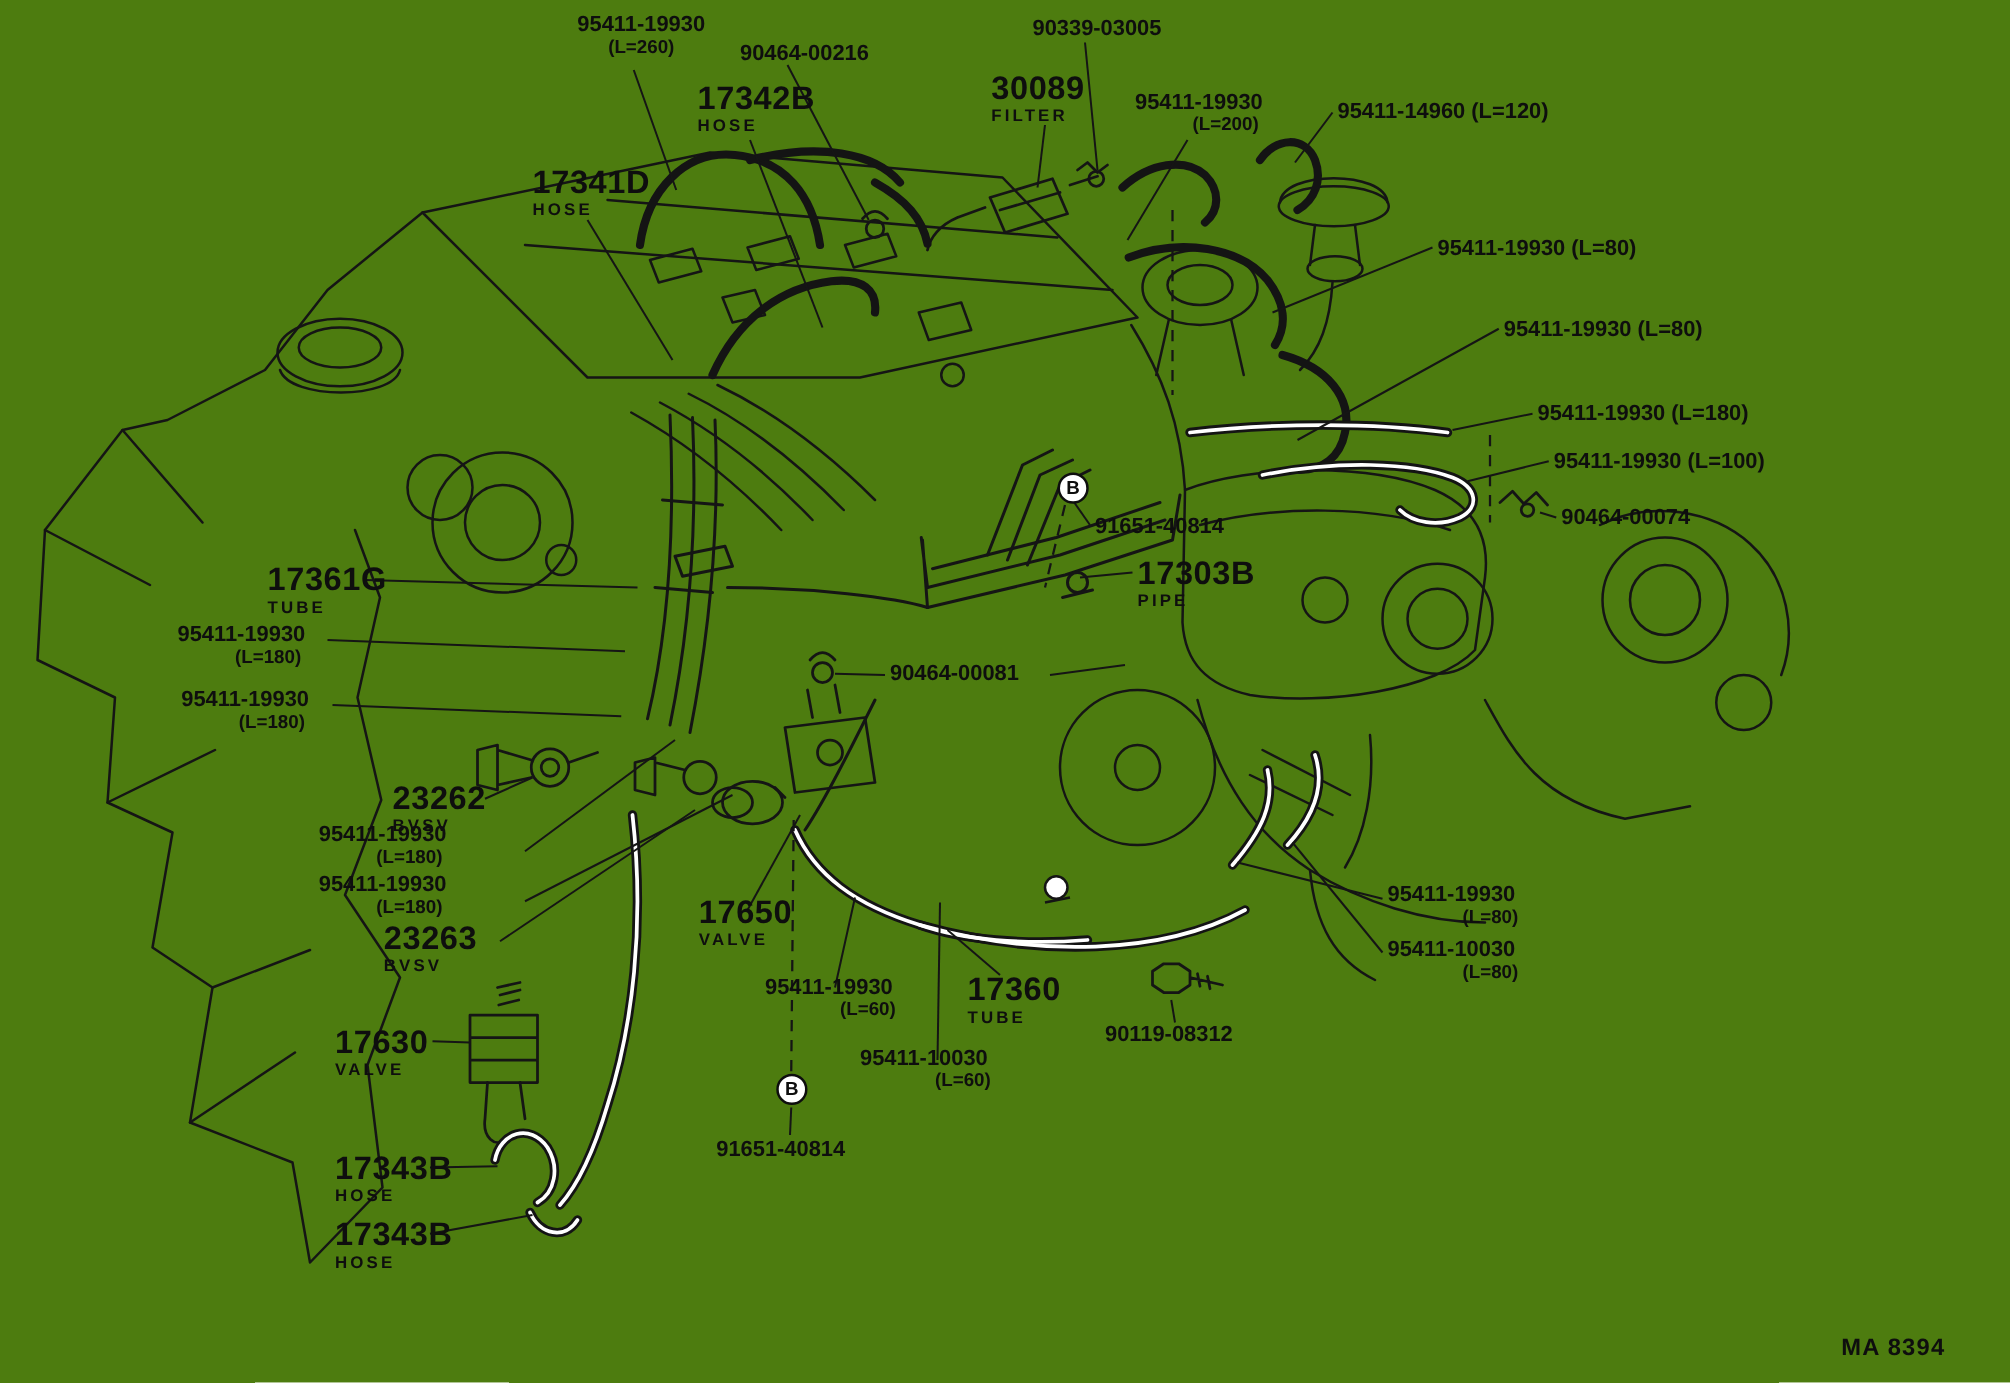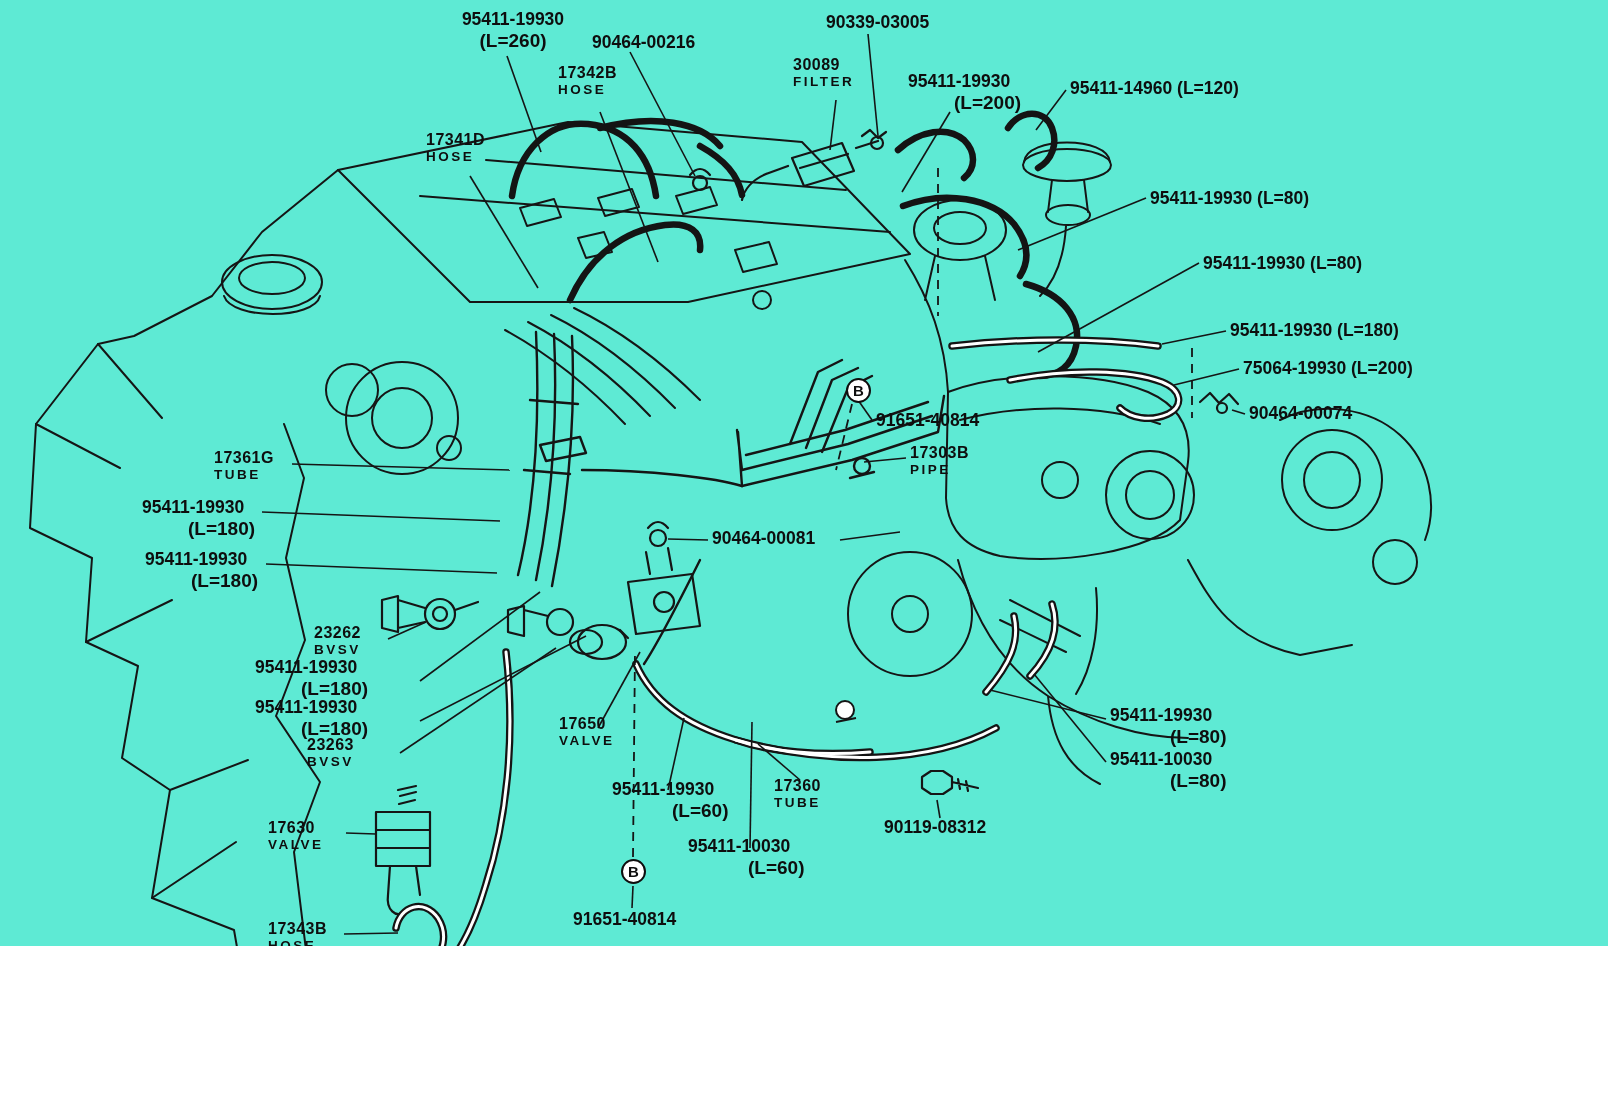--- a/index.html
+++ b/index.html
@@ -1,26 +1,26 @@
 <!DOCTYPE html>
 <html><head>
 <meta charset="utf-8">
 <style>
   * { margin:0; padding:0; box-sizing:border-box; }
   html,body { background:#ffffff; }
   .stage {
-    position:relative; width:1608px; height:946px; background:#5eead4;
+    position:relative; width:1608px; height:1106px; background:#4d7c0f;
     font-family:"Liberation Sans", sans-serif; color:#0e0e0e; overflow:hidden;
   }
   svg.art { position:absolute; left:0; top:0; }
   .lbl { position:absolute; font-weight:700; white-space:nowrap; }
   .lbl span { display:block; line-height:1.12; }
   .num   { font-size:17.5px; }
-  .paren { font-size:19px; }
-  .big   { font-size:16px; letter-spacing:.5px; }
+  .paren { font-size:15px; }
+  .big   { font-size:26px; letter-spacing:.5px; }
   .desc  { font-size:13.5px; letter-spacing:2.5px; }
   .ind   { margin-left:46px; }
   .ind2  { margin-left:60px; }
   .ctr   { text-align:center; }
   .bcirc {
     position:absolute; width:25px; height:25px; border:2px solid #0e0e0e;
     border-radius:50%; font-weight:700; font-size:15px; line-height:21px;
     text-align:center; background:#fff;
   }
   .stamp { position:absolute; left:1473px; top:1068px; font-weight:700; font-size:19px; letter-spacing:1px; }
@@ -274,21 +274,21 @@
 
   <div class="lbl" style="left:1203px;top:254px">
     <span class="num">95411-19930 (L=80)</span>
   </div>
 
   <div class="lbl" style="left:1230px;top:321px">
     <span class="num">95411-19930 (L=180)</span>
   </div>
 
   <div class="lbl" style="left:1243px;top:359px">
-    <span class="num">75064-19930 (L=200)</span>
+    <span class="num">95411-19930 (L=100)</span>
   </div>
 
   <div class="lbl" style="left:1249px;top:404px">
     <span class="num">90464-00074</span>
   </div>
 
   <div class="lbl" style="left:876px;top:411px">
     <span class="num">91651-40814</span>
   </div>
 

